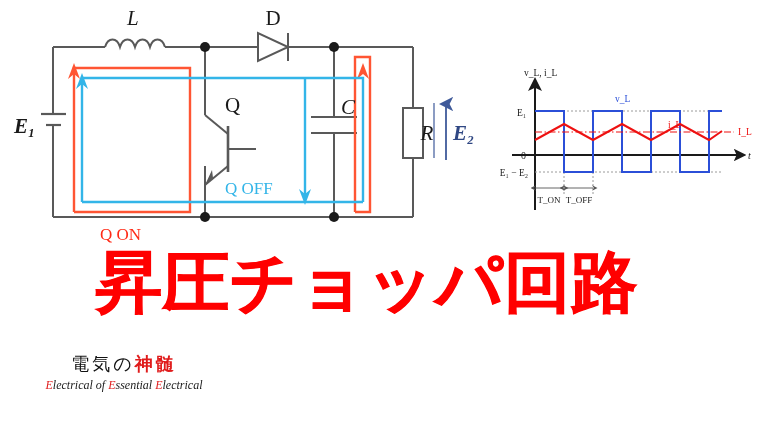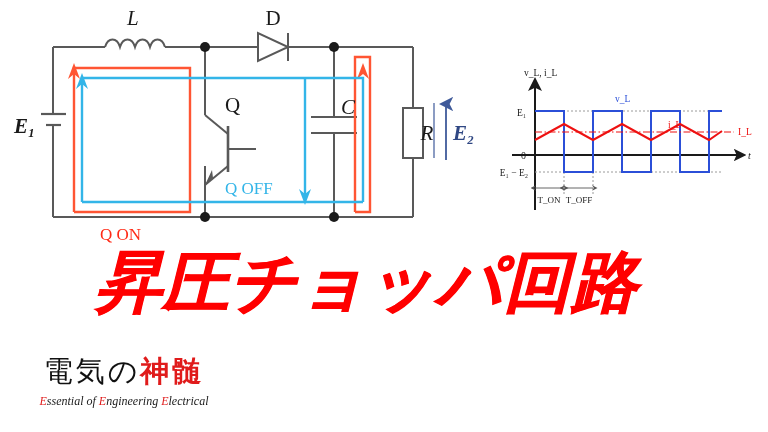--- a/index.html
+++ b/index.html
@@ -18,21 +18,20 @@
   .abs { position: absolute; }
 
   
   #circuit-panel { left: 0; top: 0; width: 480px; height: 250px; }
   #waveform-panel { left: 482px; top: 48px; width: 286px; height: 175px; }
 
   
   #title-block {
     left: 0; top: 248px; width: 756px; height: 130px;
     pointer-events: none;
-    font-style: italic;
   }
   .title-line1 {
     position: absolute;
     left: 96px; top: 0px;
     font-family: "DejaVu Sans", sans-serif;
     font-weight: bold;
     font-size: 66px;
     line-height: 70px;
     letter-spacing: 1px;
     color: #ff0000;
@@ -49,21 +48,21 @@
     letter-spacing: 1px;
     color: #000000;
     -webkit-text-stroke: 1px #000000;
     white-space: nowrap;
   }
 
   
   #logo-block { left: 24px; top: 352px; width: 200px; height: 58px; }
   .logo-jp {
     font-family: "DejaVu Serif", serif;
-    font-size: 29px;
+    font-size: 18px;
     letter-spacing: 3px;
     color: #111111;
     white-space: nowrap;
     text-align: center;
   }
   .logo-jp .red { color: #e01b1b; font-weight: bold; }
   .logo-en {
     margin-top: 2px;
     font-family: "Liberation Serif", serif;
     font-style: italic;
@@ -240,16 +239,16 @@
       <text x="97" y="155" font-size="9" text-anchor="middle" fill="#1a1a1a">T_OFF</text>
     </svg>
   </div>
 
   <div class="abs" id="title-block">
     <div class="title-line1">昇圧チョッパ回路</div>
   </div>
 
   <div class="abs" id="logo-block">
     <div class="logo-jp"><span>電気</span><span>の</span><span class="red">神髄</span></div>
-    <div class="logo-en"><span class="cap">E</span><span>ssential of </span><span class="cap">E</span><span>ngineering </span><span class="cap">E</span><span>lectrical</span></div>
+    <div class="logo-en"><span class="cap">E</span><span>lectrical of </span><span class="cap">E</span><span>ssential </span><span class="cap">E</span><span>lectrical</span></div>
   </div>
 
 </div>
 
 </body></html>

